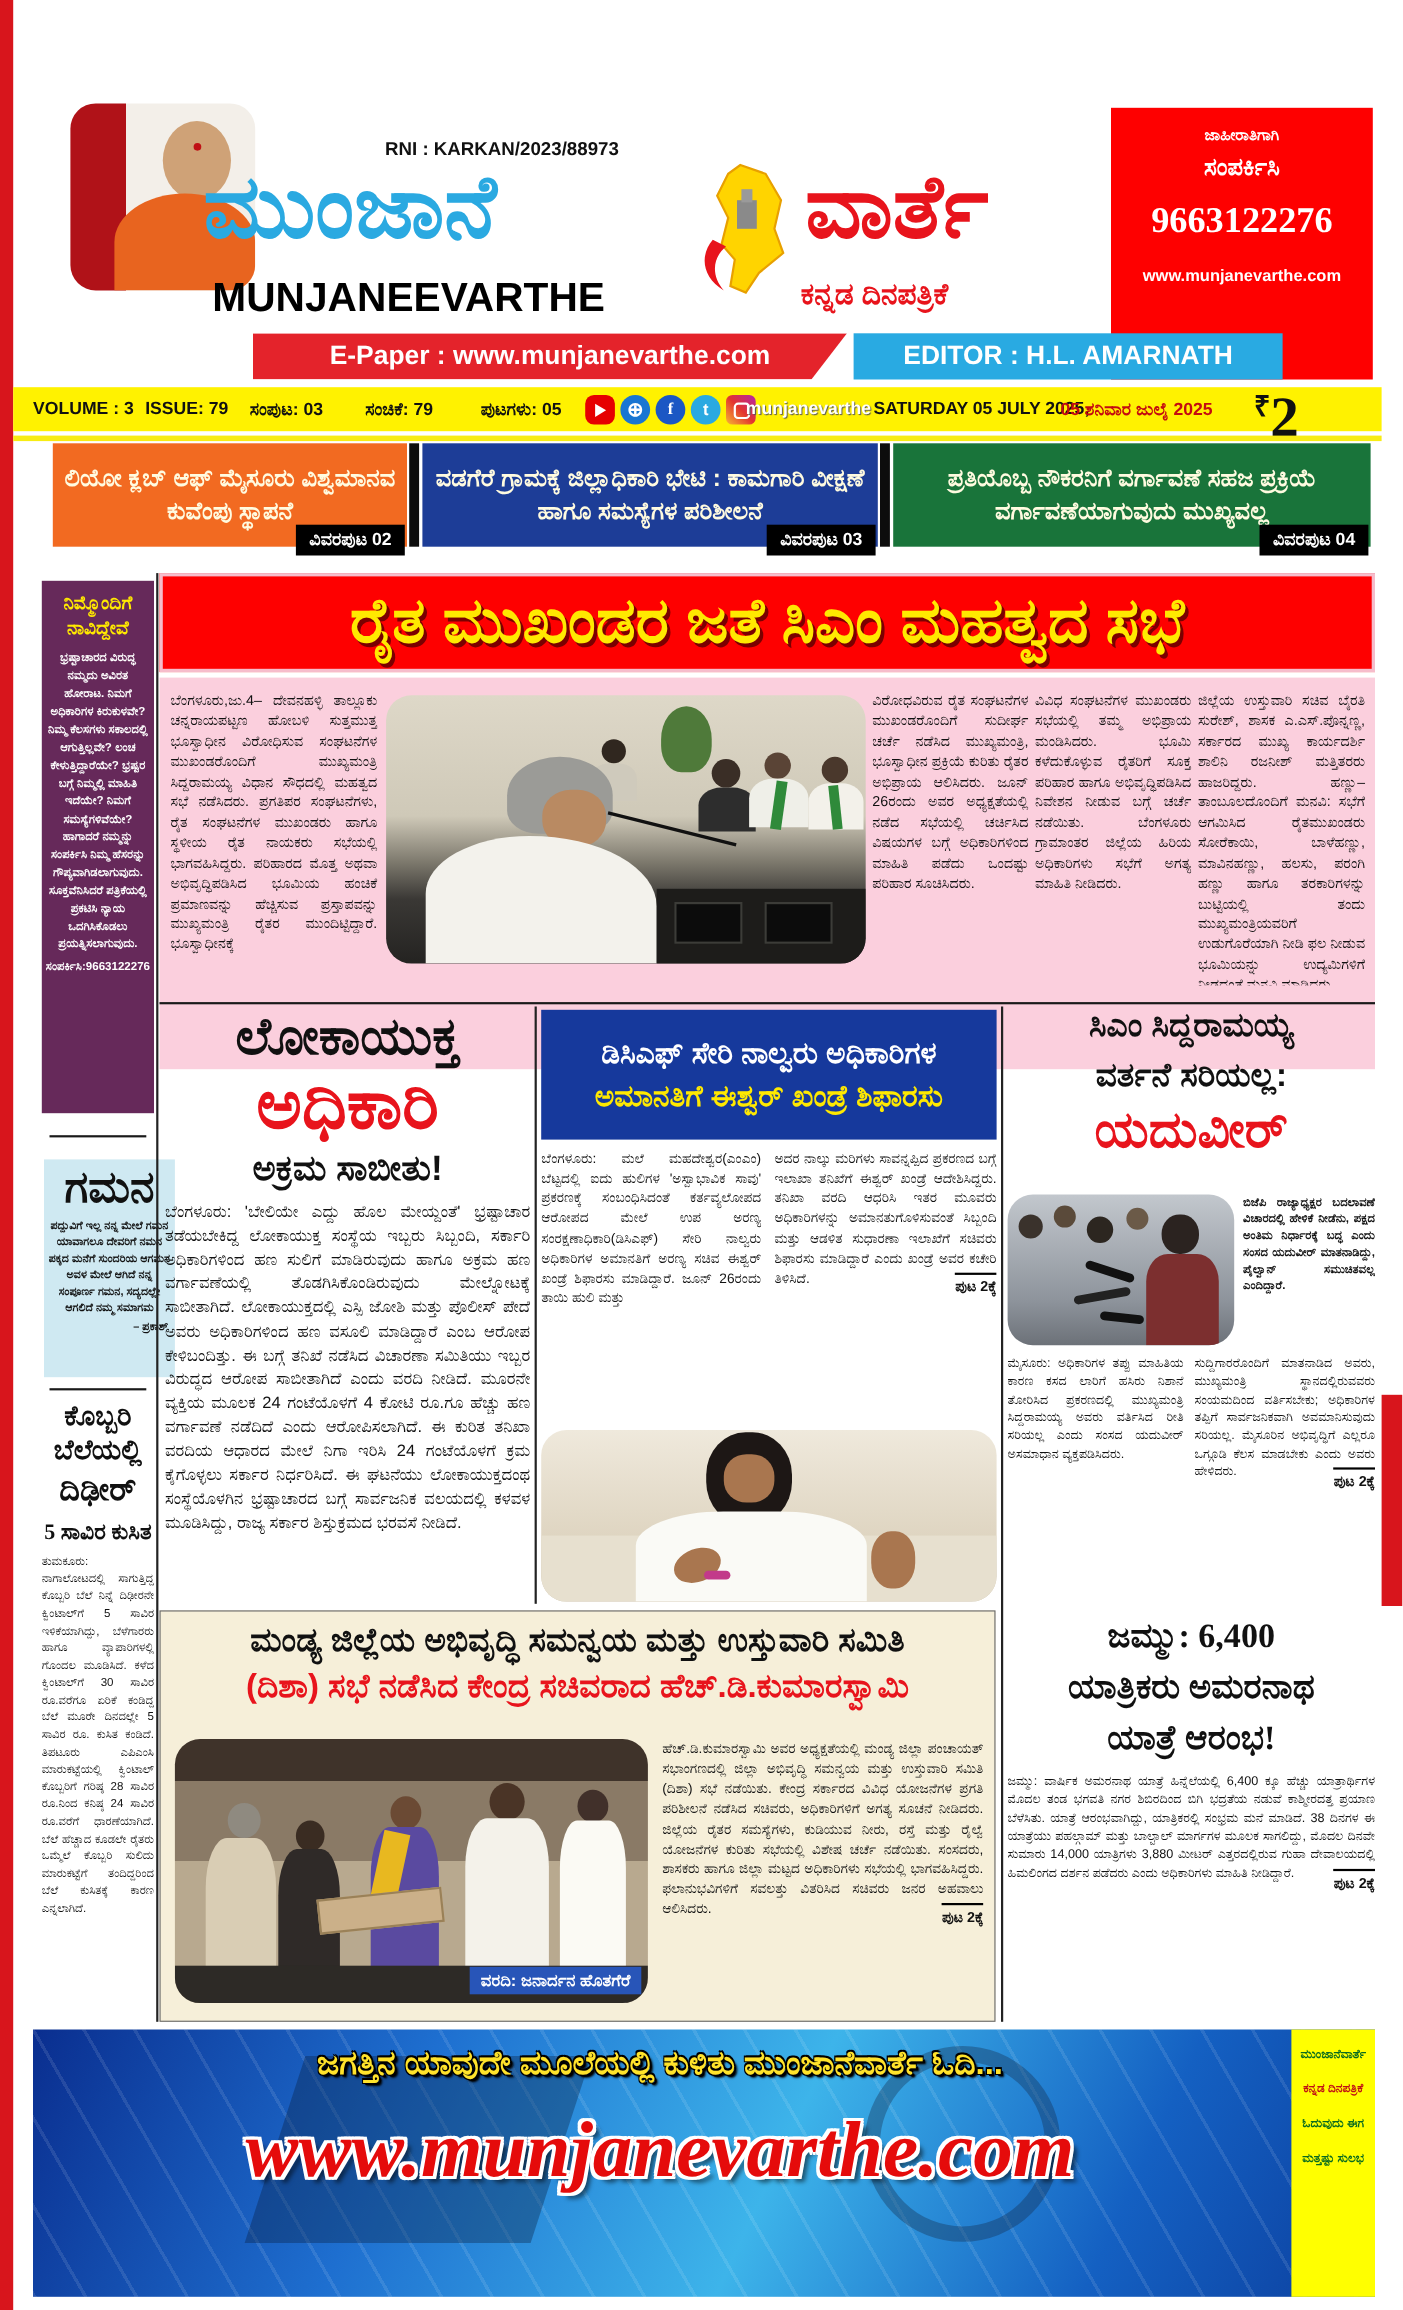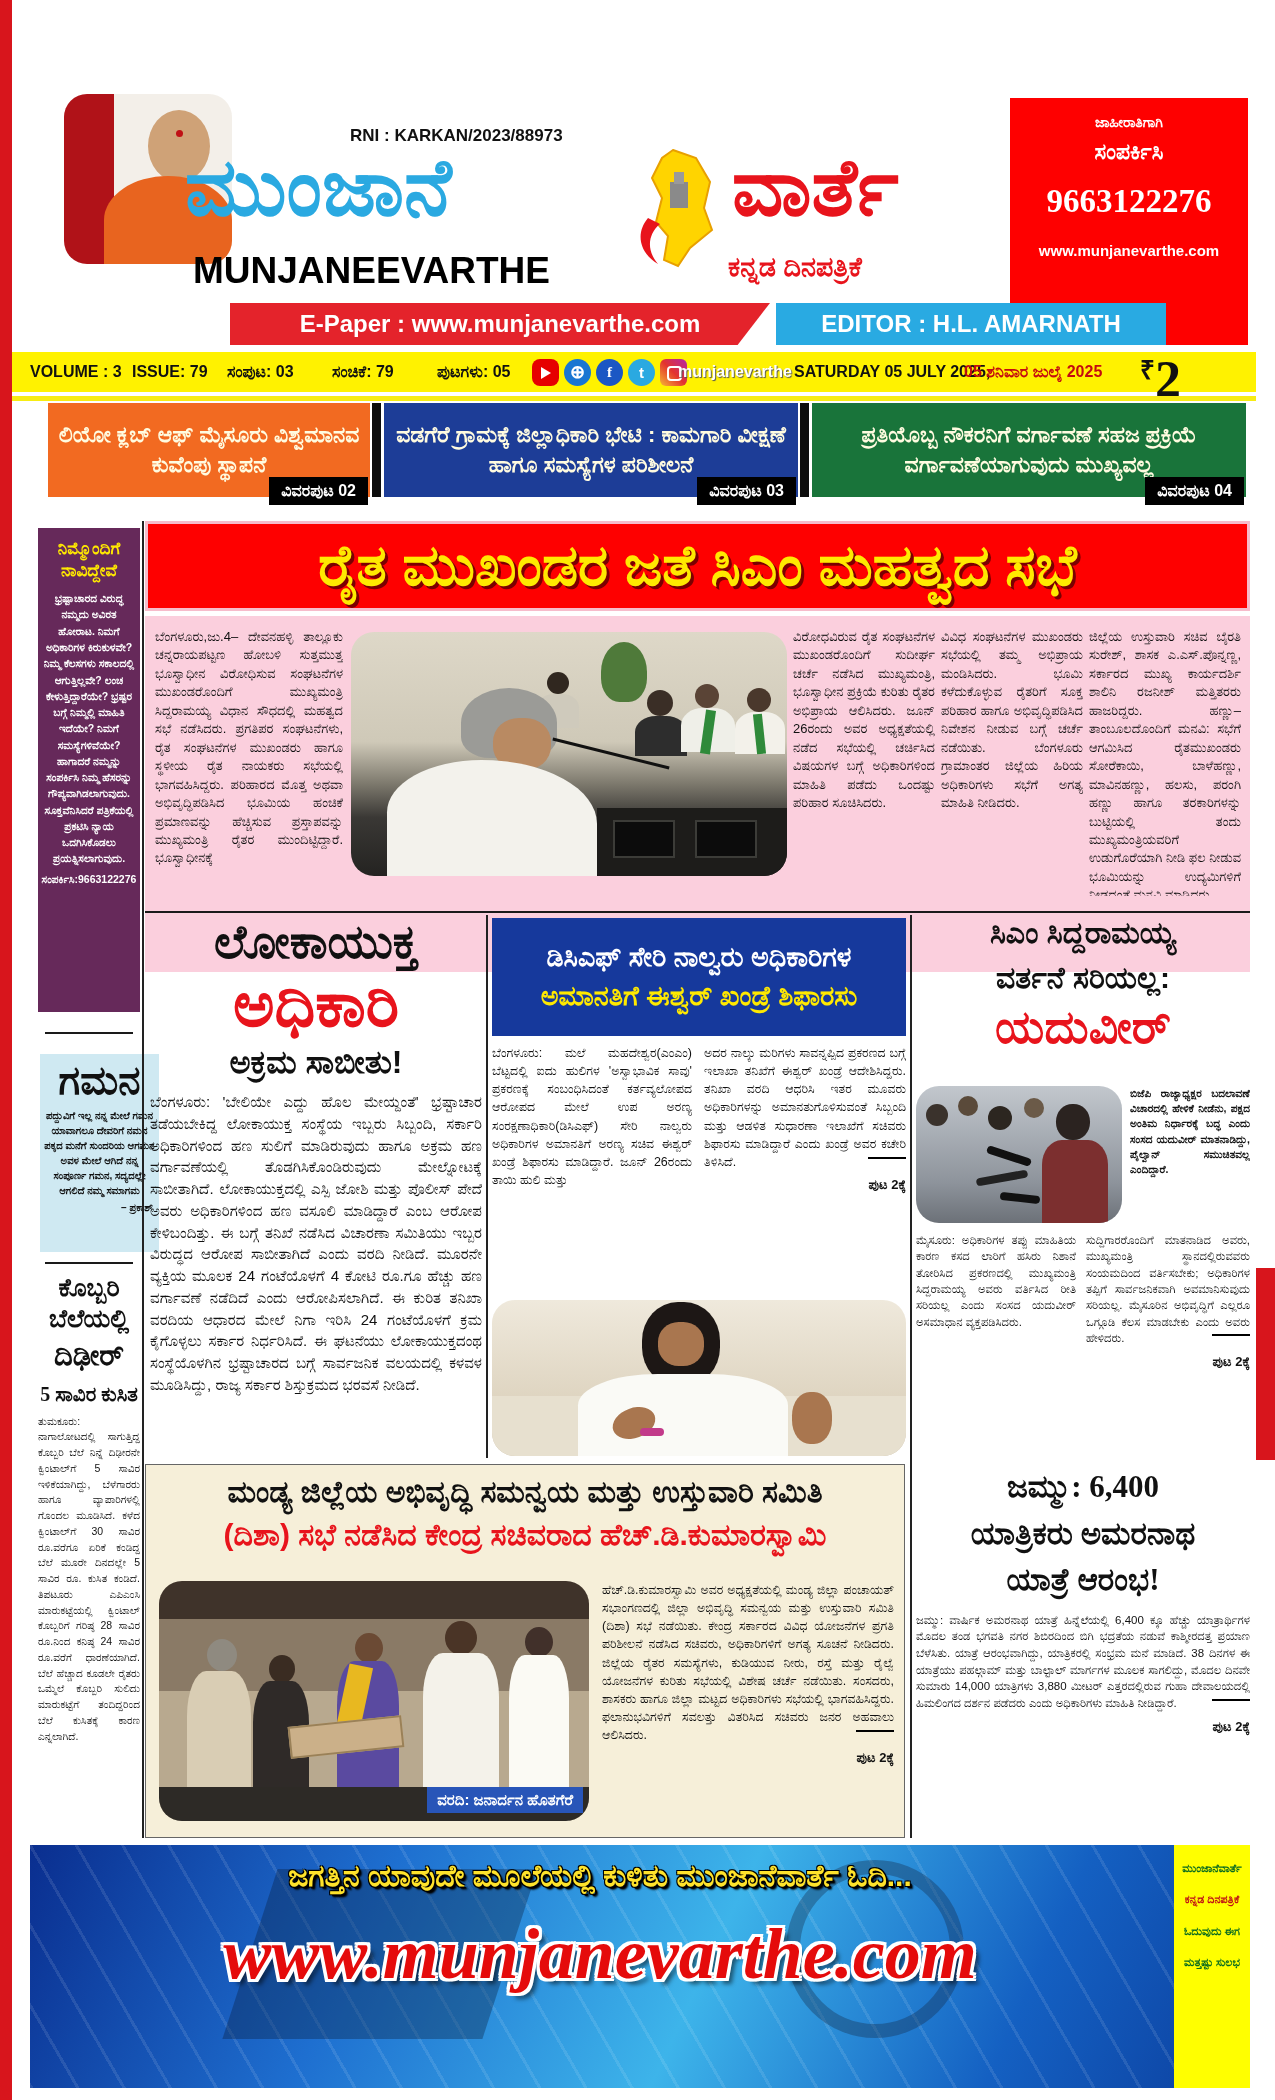--- a/index.html
+++ b/index.html
@@ -4,21 +4,21 @@
 <style>
   html,body{margin:0;padding:0;background:#fff;}
   body{width:1275px;height:2100px;position:relative;overflow:hidden;
        font-family:"Liberation Sans",sans-serif;color:#111;}
   .abs{position:absolute;}
   .jst{text-align:justify;}
   .photo{position:absolute;overflow:hidden;border-radius:23px;}
   .fig{position:absolute;}
   .hline{position:absolute;background:#1a1a1a;height:2px;}
   .cont-tag{font-weight:bold;font-size:13px;text-align:right;border-top:2px solid #000;
-            display:inline-block;padding-top:17px;float:right;margin-top:4px;}
+            display:inline-block;padding-top:2px;float:right;margin-top:4px;}
 
   
   #left-bar{left:0;top:0;width:12px;height:2100px;background:#d8151c;}
   #right-strip{left:1256px;top:1268px;width:19px;height:192px;background:#d8151c;}
 
   
   #saint-photo{left:64px;top:94px;width:168px;height:170px;background:linear-gradient(90deg,#b01218 0 30%,#f3efe9 30%);}
   #rni{left:350px;top:126px;width:330px;font-size:17px;font-weight:bold;}
   #title-blue{left:185px;top:140px;width:420px;font-size:80px;line-height:1.2;font-weight:bold;color:#2aa9e1;white-space:nowrap;}
   #map-wrap{left:618px;top:148px;width:100px;height:122px;}

